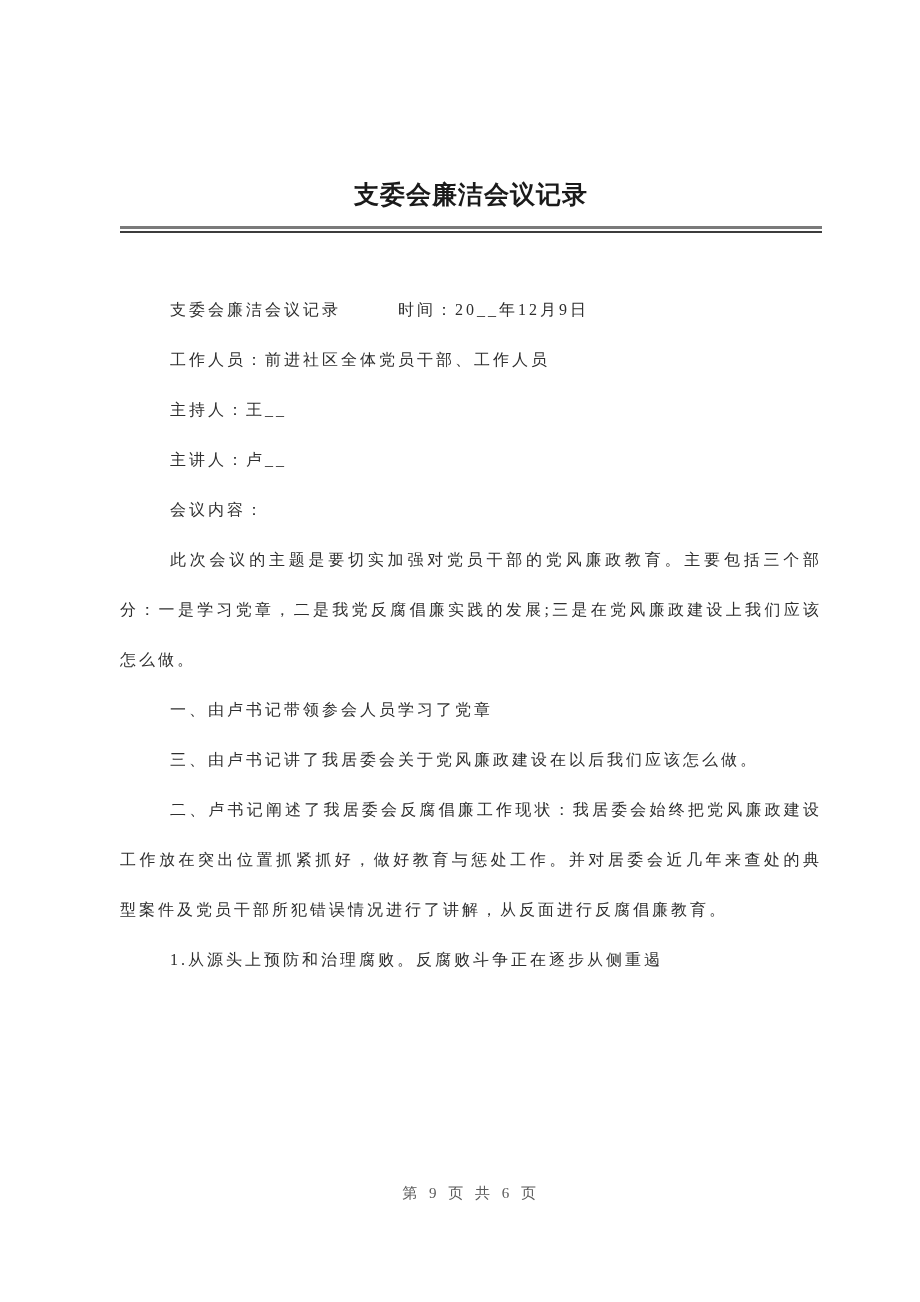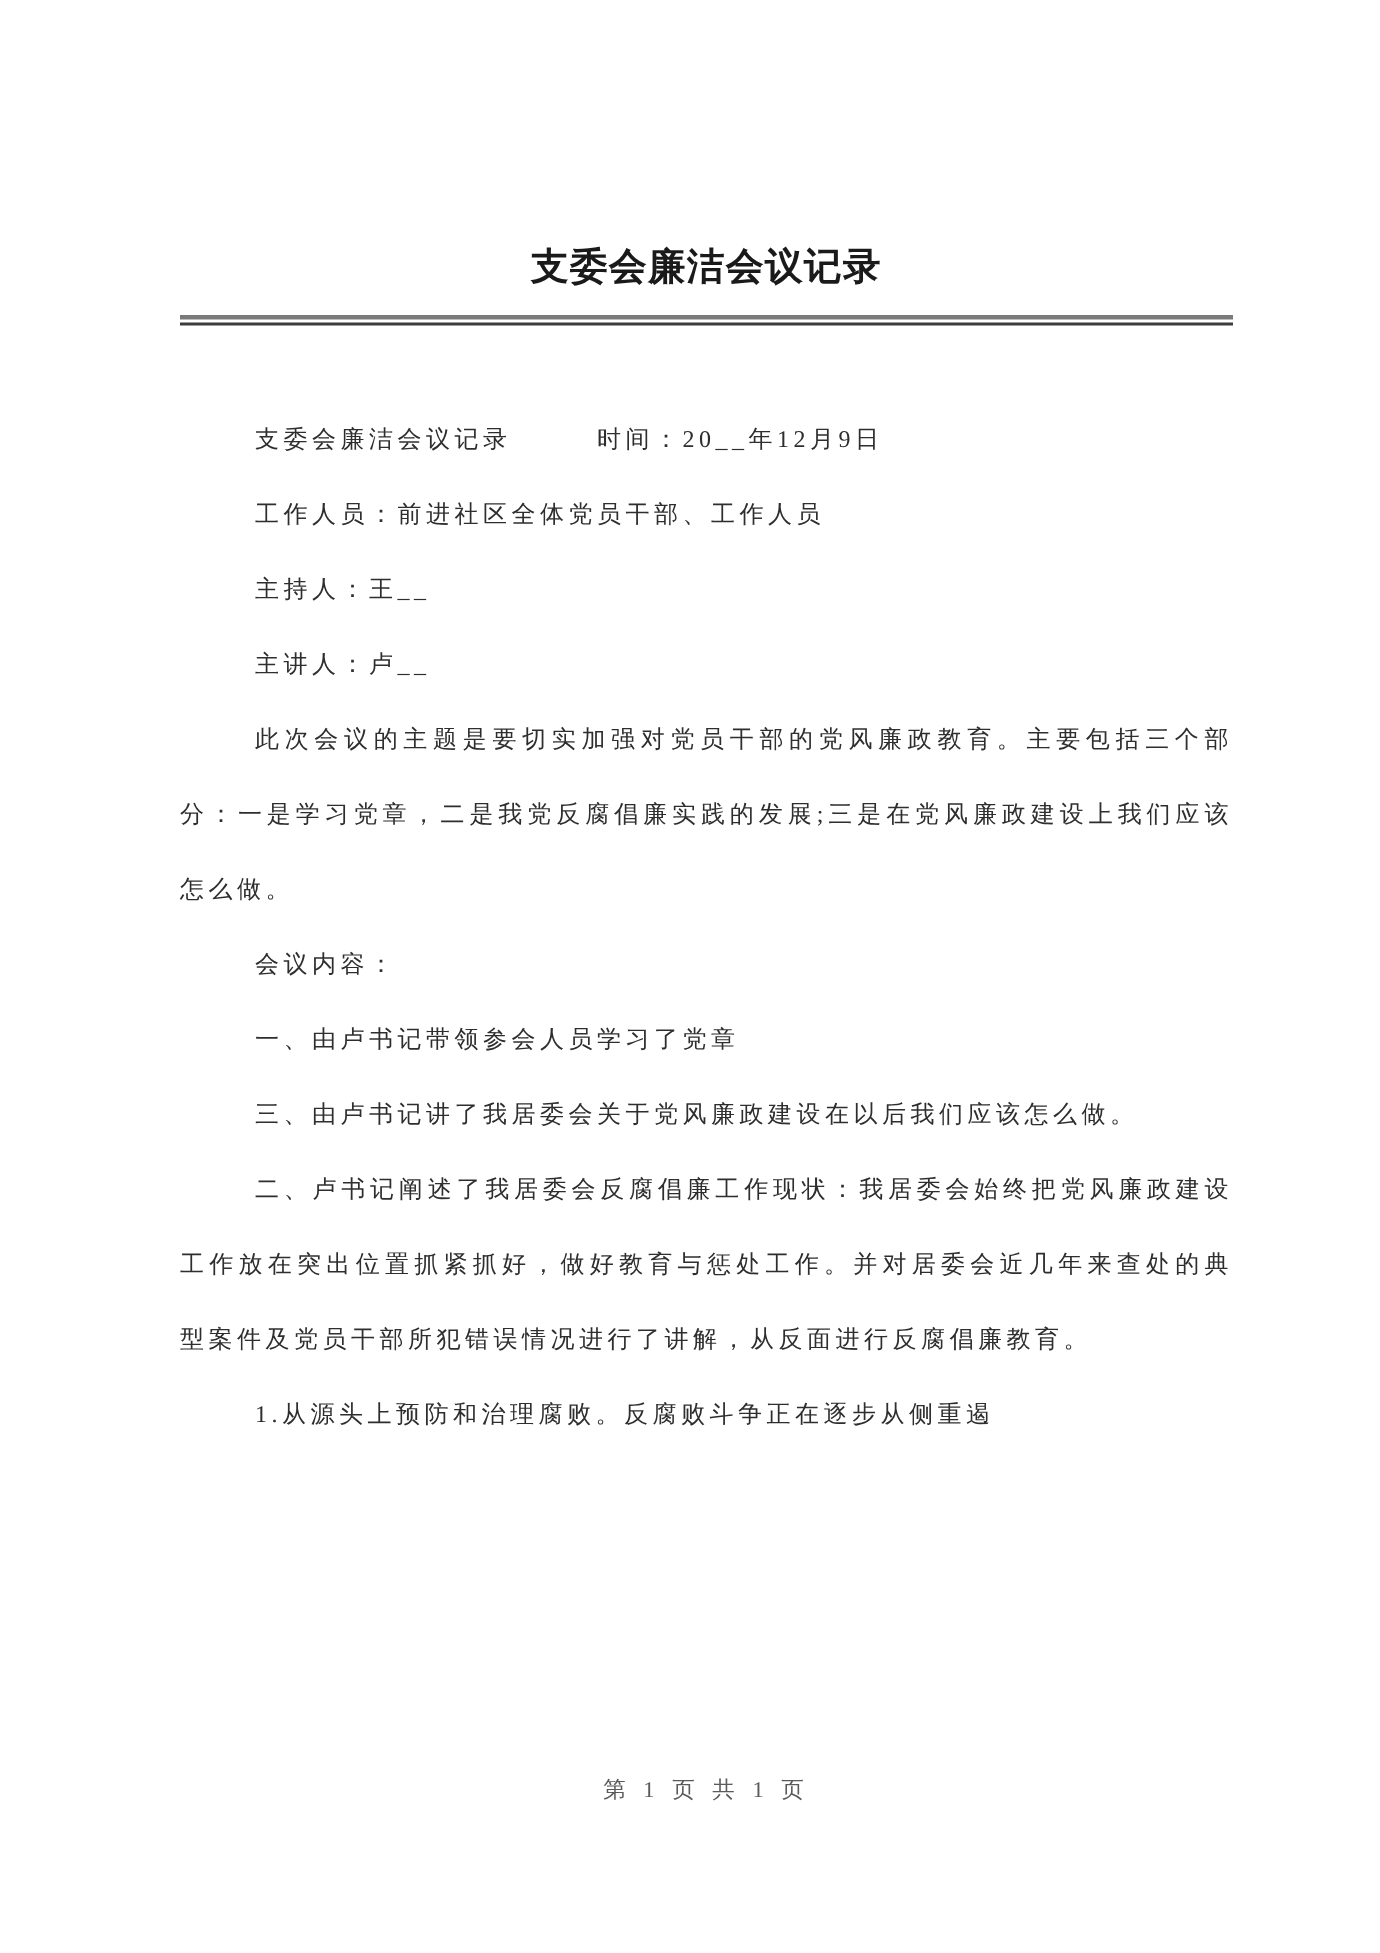--- a/index.html
+++ b/index.html
@@ -11,21 +11,21 @@
     position: relative;
     width: 920px;
     height: 1302px;
     background: #ffffff;
     overflow: hidden;
     font-family: "Liberation Serif", "DejaVu Serif", serif;
   }
   .content {
     position: absolute;
     left: 120px;
-    top: 164px;
+    top: 180px;
     width: 702px;
   }
   .doc-title {
     margin: 0;
     font-size: 25px;
     line-height: 30px;
     font-weight: bold;
     text-align: center;
     letter-spacing: 1px;
     color: #1a1a1a;
@@ -65,22 +65,22 @@
 
 <div class="page">
   <div class="content">
     <h1 class="doc-title">支委会廉洁会议记录</h1>
     <div class="title-divider"></div>
     <div class="body-text">
       <p class="para">支委会廉洁会议记录　　　时间：20__年12月9日</p>
       <p class="para">工作人员：前进社区全体党员干部、工作人员</p>
       <p class="para">主持人：王__</p>
       <p class="para">主讲人：卢__</p>
+      <p class="para">会议内容：</p>
       <p class="para">此次会议的主题是要切实加强对党员干部的党风廉政教育。主要包括三个部分：一是学习党章，二是我党反腐倡廉实践的发展;三是在党风廉政建设上我们应该怎么做。</p>
-      <p class="para">会议内容：</p>
       <p class="para">一、由卢书记带领参会人员学习了党章</p>
       <p class="para">三、由卢书记讲了我居委会关于党风廉政建设在以后我们应该怎么做。</p>
       <p class="para">二、卢书记阐述了我居委会反腐倡廉工作现状：我居委会始终把党风廉政建设工作放在突出位置抓紧抓好，做好教育与惩处工作。并对居委会近几年来查处的典型案件及党员干部所犯错误情况进行了讲解，从反面进行反腐倡廉教育。</p>
       <p class="para">1.从源头上预防和治理腐败。反腐败斗争正在逐步从侧重遏</p>
     </div>
   </div>
-  <div class="page-footer">第 1 页 共 1 页</div>
+  <div class="page-footer">第 9 页 共 6 页</div>
 </div>
 
 </body></html>

